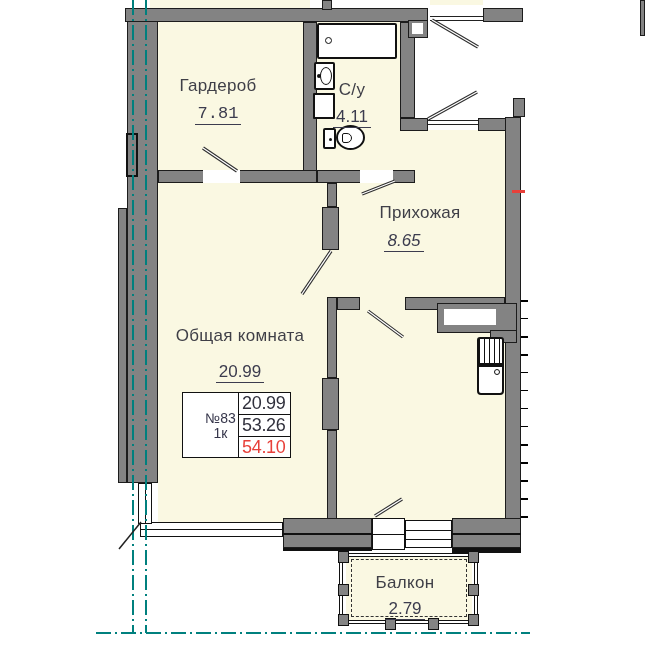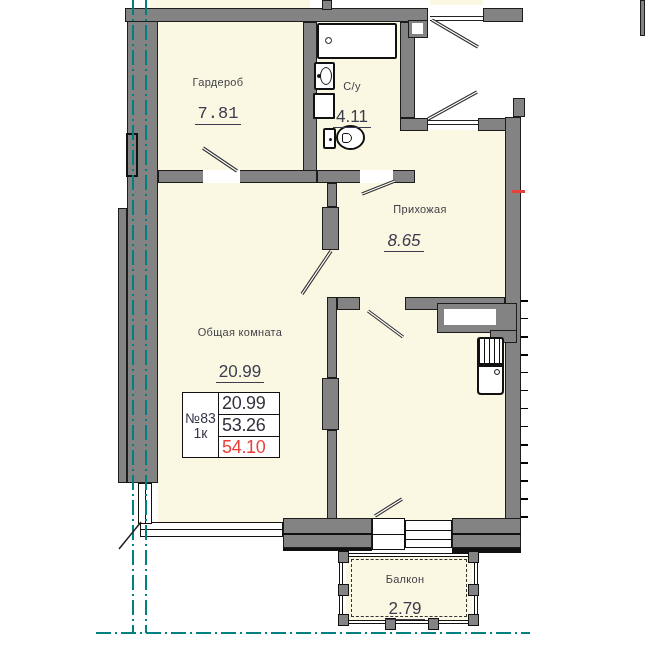--- a/index.html
+++ b/index.html
@@ -13,29 +13,29 @@
   .thr{position:absolute;background:#fff;border-top:1px solid #222;border-bottom:1px solid #222;box-sizing:border-box;}
   .glz{position:absolute;background:#fff;border:1.5px solid #111;box-sizing:border-box;}
   .glz-h{background-image:linear-gradient(#111,#111);background-size:100% 1px;background-position:center;background-repeat:no-repeat;}
   .glz-h2{background-image:linear-gradient(#111,#111),linear-gradient(#111,#111);background-size:100% 1px,100% 1px;background-position:0 35%,0 70%;background-repeat:no-repeat;}
   .glz-v{background-image:linear-gradient(#111,#111);background-size:1px 100%;background-position:center;background-repeat:no-repeat;}
   .blk{position:absolute;background:#111;}
   .fx{position:absolute;background:#fff;border:2px solid #111;box-sizing:border-box;border-radius:3px;}
   .axis-v{position:absolute;width:2px;background:repeating-linear-gradient(to bottom,#00807e 0 15px,transparent 15px 19px,#00807e 19px 21px,transparent 21px 25px);}
   .axis-h{position:absolute;height:2px;background:repeating-linear-gradient(to right,#00807e 0 15px,transparent 15px 19px,#00807e 19px 21px,transparent 21px 25px);}
   .ticks{position:absolute;background:repeating-linear-gradient(to bottom,#000 0 1.5px,transparent 1.5px 18px);}
-  .rlabel{position:absolute;font-size:11px;color:#3f3f47;text-align:center;letter-spacing:.3px;}
+  .rlabel{position:absolute;font-size:17px;color:#3f3f47;text-align:center;letter-spacing:.3px;}
   .rarea{position:absolute;font-size:17px;color:#3c3c4e;text-align:center;}
   .rarea span{border-bottom:1.5px solid #3c3c4e;padding:0 3px 1px;}
   .post{position:absolute;width:11px;height:12px;background:#838383;border:1.5px solid #111;box-sizing:border-box;}
   .rail{position:absolute;background:#fff;border-top:1px solid #111;border-bottom:1px solid #111;box-sizing:border-box;}
   .rail-v{position:absolute;background:#fff;border-left:1px solid #111;border-right:1px solid #111;box-sizing:border-box;}
   .dash-box{position:absolute;border:1.5px dashed #333;box-sizing:border-box;}
-  #unit-table{position:absolute;left:182px;top:392px;width:98px;height:66px;background:#fff;
-      border:1.5px solid #111;box-sizing:border-box;display:grid;grid-template-columns:36px 1fr;}
+  #unit-table{position:absolute;left:182px;top:392px;width:109px;height:66px;background:#fff;
+      border:1.5px solid #111;box-sizing:border-box;display:grid;grid-template-columns:36px 1fr;padding-left:20px;}
   #unit-table .left{grid-row:1/4;border-right:1.5px solid #111;display:flex;flex-direction:column;
       align-items:center;justify-content:center;color:#35354a;font-size:14px;line-height:15px;}
   #unit-table .cell{border-bottom:1.5px solid #111;font-size:18px;color:#30303c;padding-left:3px;
       display:flex;align-items:center;height:21px;letter-spacing:-.3px;}
   #unit-table .cell.last{border-bottom:none;color:#e8403a;}
   svg.overlay{position:absolute;left:0;top:0;pointer-events:none;}
 </style>
 </head>
 <body>
 

